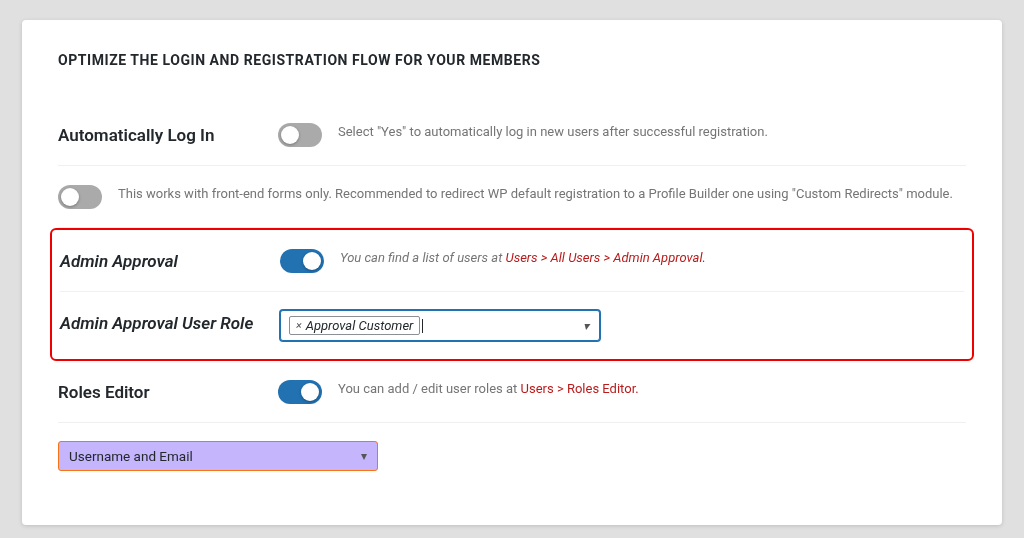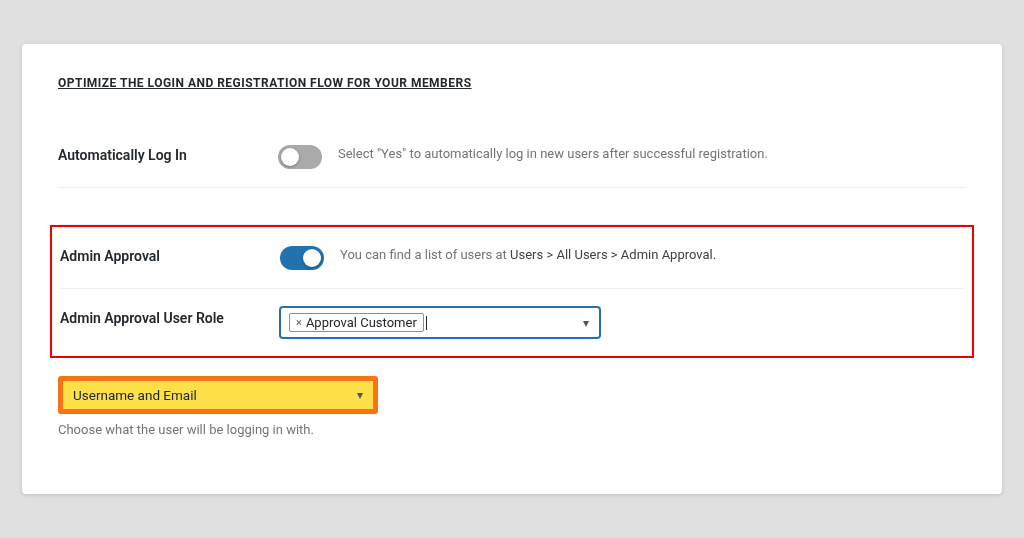--- a/index.html
+++ b/index.html
@@ -13,59 +13,58 @@
       padding: 20px;
     }
     .card {
       background: #fff;
       border-radius: 4px;
       box-shadow: 0 1px 4px rgba(0,0,0,0.15);
       width: 980px;
       padding: 32px 36px 36px;
     }
     .page-title {
-      font-size: 12px;
+      font-size: 14px;
       font-weight: 700;
       color: #23282d;
       letter-spacing: 0.04em;
       margin-bottom: 36px;
       text-transform: uppercase;
-      text-decoration: underline;
     }
     .setting-row {
       display: flex;
       align-items: flex-start;
       padding: 18px 0;
       border-bottom: 1px solid #f0f0f0;
     }
     .setting-row:last-child {
       border-bottom: none;
     }
     .setting-label {
       width: 220px;
       min-width: 220px;
-      font-size: 14px;
+      font-size: 17px;
       font-weight: 600;
       color: #23282d;
       padding-top: 3px;
     }
     .setting-control {
       display: flex;
       align-items: flex-start;
       gap: 16px;
       flex: 1;
     }
     .setting-desc {
       font-size: 13px;
       color: #757575;
       line-height: 1.5;
       flex: 1;
     }
     .setting-desc a {
-      color: #404040;
+      color: #b91c1c;
       text-decoration: none;
     }
     
     .toggle {
       position: relative;
       width: 44px;
       min-width: 44px;
       height: 24px;
       margin-top: 1px;
     }
@@ -91,23 +90,24 @@
       border-radius: 50%;
       transition: left 0.2s;
       box-shadow: 0 1px 3px rgba(0,0,0,0.3);
     }
     .toggle-thumb.off { left: 3px; }
     .toggle-thumb.on { left: 23px; }
 
     
     .highlighted-section {
       border: 2px solid #e00;
-      border-radius: 0;
+      border-radius: 6px;
       margin: 0 -8px;
       padding: 0 8px;
+      font-style: italic;
     }
     .highlighted-section .setting-row {
       border-bottom: 1px solid #f0f0f0;
     }
     .highlighted-section .setting-row:last-child {
       border-bottom: none;
       justify-content: space-between;
     }
 
     
@@ -156,23 +156,23 @@
       top: 50%;
       transform: translateY(-50%);
       color: #555;
       font-size: 12px;
     }
 
     
     .select-normal {
       display: inline-flex;
       align-items: center;
-      border: 5px solid #f97316;
+      border: 1px solid #f97316;
       border-radius: 3px;
-      background: #fde047;
+      background: #c4b5fd;
       min-width: 320px;
       padding: 6px 36px 6px 10px;
       font-size: 13.5px;
       color: #23282d;
       cursor: pointer;
       position: relative;
     }
   </style>
 </head>
 <body>
@@ -186,20 +186,28 @@
       <div class="toggle">
         <div class="toggle-track off">
           <div class="toggle-thumb off"></div>
         </div>
       </div>
       <div class="setting-desc">Select "Yes" to automatically log in new users after successful registration.</div>
     </div>
   </div>
 
   <div class="setting-row">
+    <div class="setting-control">
+      <div class="toggle">
+        <div class="toggle-track off">
+          <div class="toggle-thumb off"></div>
+        </div>
+      </div>
+      <div class="setting-desc">This works with front-end forms only. Recommended to redirect WP default registration to a Profile Builder one using "Custom Redirects" module.</div>
+    </div>
   </div>
 
   <div class="highlighted-section">
 
     <div class="setting-row">
       <div class="setting-label">Admin Approval</div>
       <div class="setting-control">
         <div class="toggle">
           <div class="toggle-track on">
             <div class="toggle-thumb on"></div>
@@ -220,24 +228,36 @@
             <span>Approval Customer</span>
           </div>
           <span class="select-cursor"></span>
           <span class="chevron-icon">▾</span>
         </div>
       </div>
     </div>
 
   </div>
 
+  <div class="setting-row">
+    <div class="setting-label">Roles Editor</div>
+    <div class="setting-control">
+      <div class="toggle">
+        <div class="toggle-track on">
+          <div class="toggle-thumb on"></div>
+        </div>
+      </div>
+      <div class="setting-desc">
+        <span>You can add / edit user roles at </span><a href="#">Users &gt; Roles Editor.</a>
+      </div>
+    </div>
+  </div>
 
   <div class="setting-row">
     <div class="setting-control" style="flex-direction: column; gap: 6px;">
       <div class="select-normal" style="position:relative; display:inline-flex; align-items:center;">
         <span style="flex:1;">Username and Email</span>
         <span style="position:absolute; right:10px; color:#555; font-size:12px;">▾</span>
       </div>
-      <div class="setting-desc">Choose what the user will be logging in with.</div>
     </div>
   </div>
 
 </div>
 
 </body></html>

